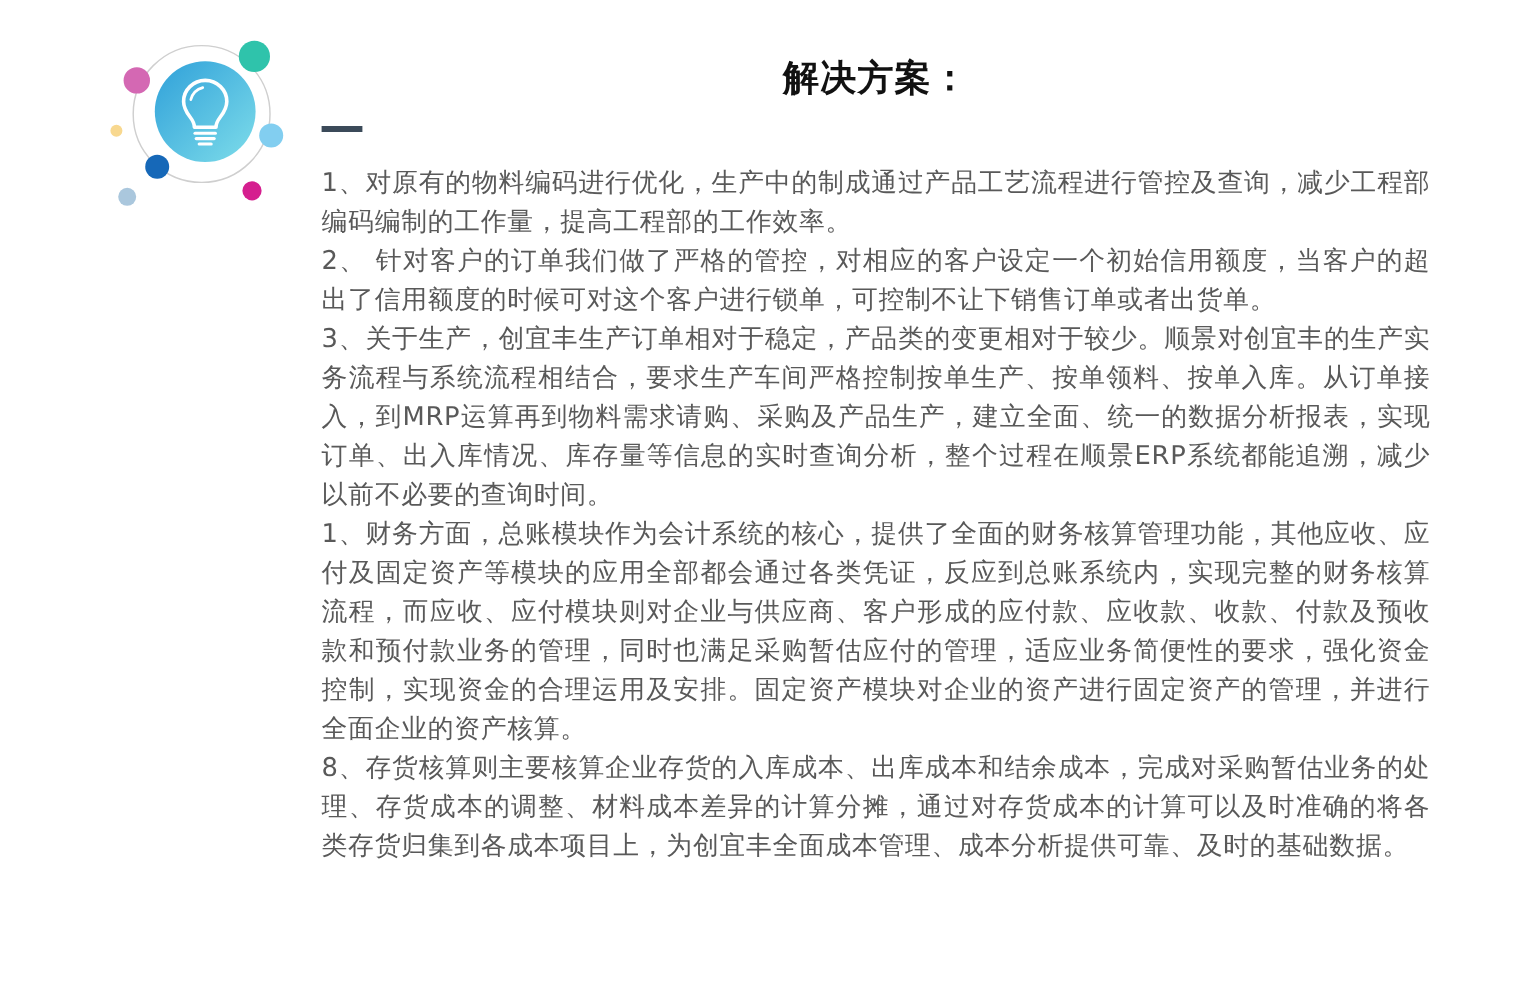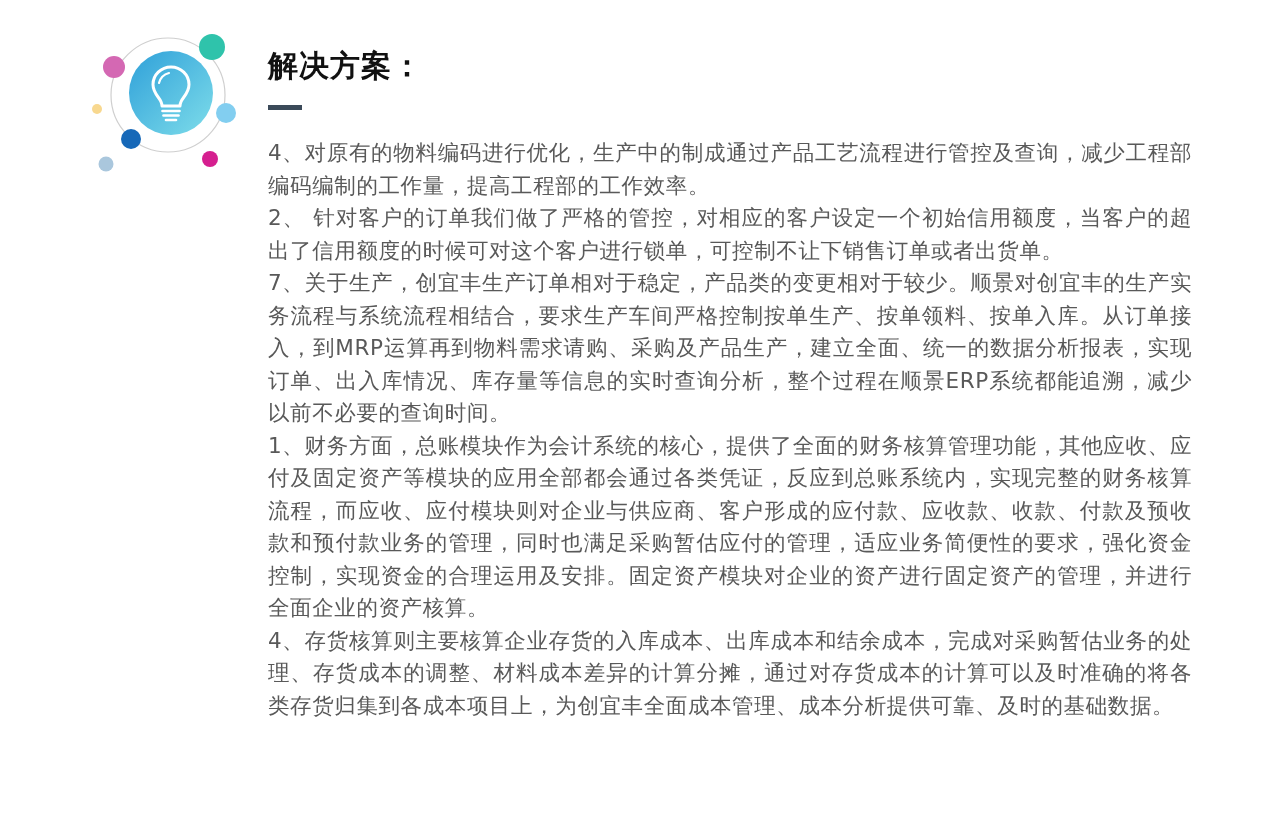--- a/index.html
+++ b/index.html
@@ -27,20 +27,21 @@
     top: 48px;
     width: 924px;
   }
   .section-title {
     margin: 0;
     font-size: 30px;
     line-height: 36px;
     font-weight: 700;
     color: #111111;
     letter-spacing: 1px;
+    text-align: center;
   }
   .title-underline {
     width: 34px;
     height: 5px;
     background: #3b4a59;
     margin-top: 21px;
   }
   .paragraphs {
     margin-top: 27px;
   }
@@ -85,19 +86,19 @@
     <circle cx="141" cy="88" r="10" fill="#82cef0"></circle>
     <circle cx="125" cy="134" r="8" fill="#d51f8f"></circle>
     <circle cx="21" cy="139" r="7.5" fill="#aac7dd"></circle>
   </svg>
 </div>
 
 <div class="content">
   <h1 class="section-title">解决方案：</h1>
   <div class="title-underline"></div>
   <div class="paragraphs">
-    <p>4、对原有的物料编码进行优化，生产中的制成通过产品工艺流程进行管控及查询，减少工程部编码编制的工作量，提高工程部的工作效率。</p>
+    <p>1、对原有的物料编码进行优化，生产中的制成通过产品工艺流程进行管控及查询，减少工程部编码编制的工作量，提高工程部的工作效率。</p>
     <p>2、 针对客户的订单我们做了严格的管控，对相应的客户设定一个初始信用额度，当客户的超出了信用额度的时候可对这个客户进行锁单，可控制不让下销售订单或者出货单。</p>
-    <p>7、关于生产，创宜丰生产订单相对于稳定，产品类的变更相对于较少。顺景对创宜丰的生产实务流程与系统流程相结合，要求生产车间严格控制按单生产、按单领料、按单入库。从订单接入，到MRP运算再到物料需求请购、采购及产品生产，建立全面、统一的数据分析报表，实现订单、出入库情况、库存量等信息的实时查询分析，整个过程在顺景ERP系统都能追溯，减少以前不必要的查询时间。</p>
+    <p>3、关于生产，创宜丰生产订单相对于稳定，产品类的变更相对于较少。顺景对创宜丰的生产实务流程与系统流程相结合，要求生产车间严格控制按单生产、按单领料、按单入库。从订单接入，到MRP运算再到物料需求请购、采购及产品生产，建立全面、统一的数据分析报表，实现订单、出入库情况、库存量等信息的实时查询分析，整个过程在顺景ERP系统都能追溯，减少以前不必要的查询时间。</p>
     <p>1、财务方面，总账模块作为会计系统的核心，提供了全面的财务核算管理功能，其他应收、应付及固定资产等模块的应用全部都会通过各类凭证，反应到总账系统内，实现完整的财务核算流程，而应收、应付模块则对企业与供应商、客户形成的应付款、应收款、收款、付款及预收款和预付款业务的管理，同时也满足采购暂估应付的管理，适应业务简便性的要求，强化资金控制，实现资金的合理运用及安排。固定资产模块对企业的资产进行固定资产的管理，并进行全面企业的资产核算。</p>
-    <p>4、存货核算则主要核算企业存货的入库成本、出库成本和结余成本，完成对采购暂估业务的处理、存货成本的调整、材料成本差异的计算分摊，通过对存货成本的计算可以及时准确的将各类存货归集到各成本项目上，为创宜丰全面成本管理、成本分析提供可靠、及时的基础数据。</p>
+    <p>8、存货核算则主要核算企业存货的入库成本、出库成本和结余成本，完成对采购暂估业务的处理、存货成本的调整、材料成本差异的计算分摊，通过对存货成本的计算可以及时准确的将各类存货归集到各成本项目上，为创宜丰全面成本管理、成本分析提供可靠、及时的基础数据。</p>
   </div>
 </div>
 
 </body></html>

